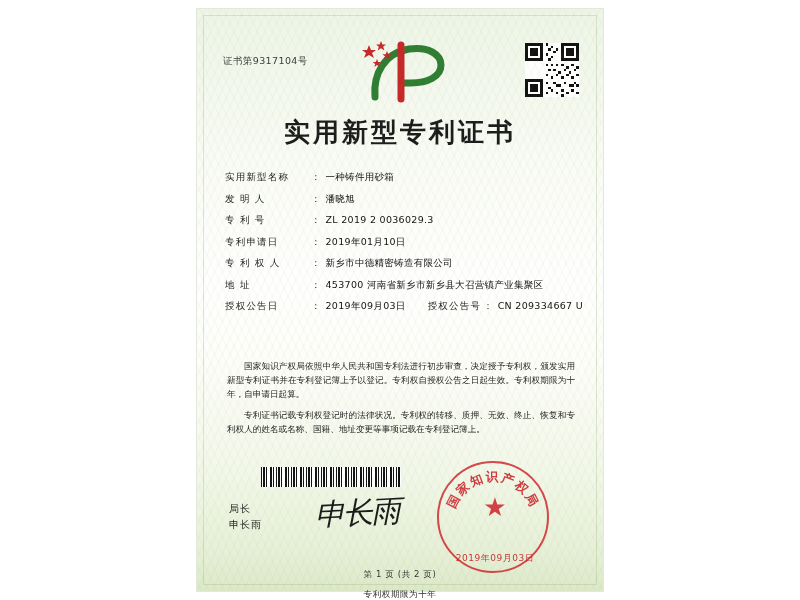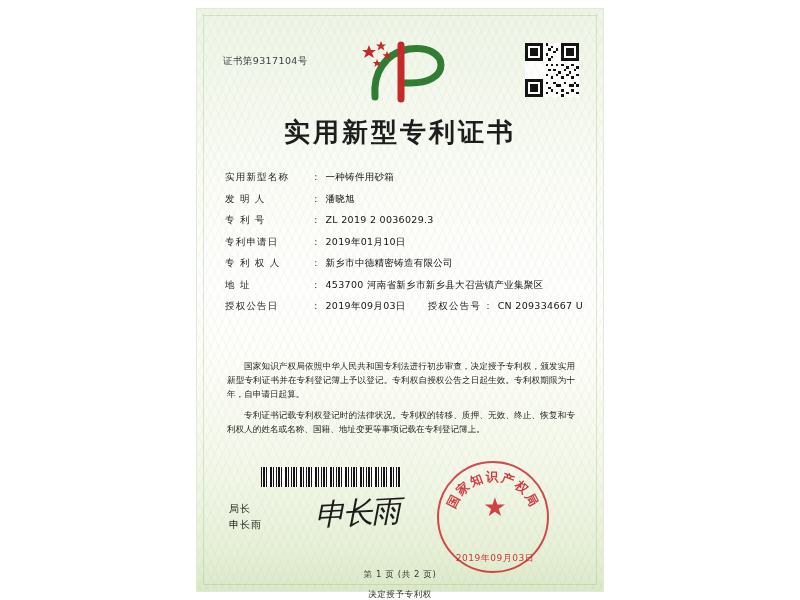--- a/index.html
+++ b/index.html
@@ -406,16 +406,16 @@
         </defs>
         <text>
           <textPath href="#arcpath" startOffset="50%" text-anchor="middle">国家知识产权局</textPath>
         </text>
       </svg>
       <div class="star">★</div>
       <div class="seal-date">2019年09月03日</div>
     </div>
 
     <div class="page-note">第 1 页 (共 2 页)</div>
-    <div class="footer-note">决定授予专利权</div>
+    <div class="footer-note">专利权期限为十年</div>
 
   </div>
 </div>
 
 </body></html>

